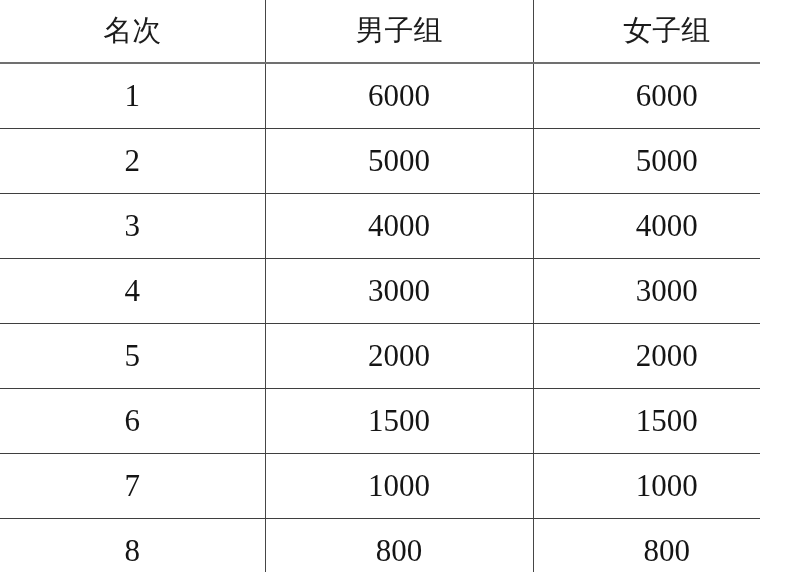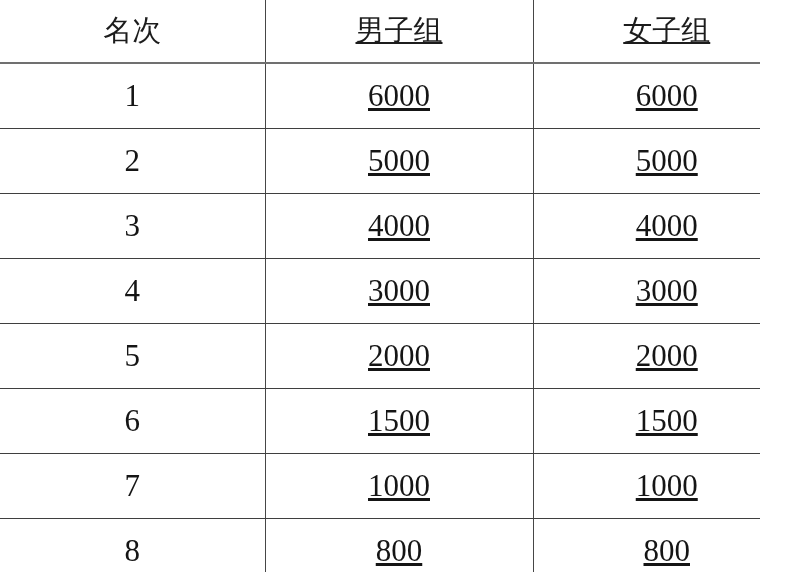--- a/index.html
+++ b/index.html
@@ -40,21 +40,20 @@
   tbody td {
     height: 64px;
     font-family: "Liberation Serif", serif;
     font-size: 31px;
     font-weight: 400;
     color: #151515;
     border-bottom: 1.5px solid #3f3f3f;
   }
   th + th, td + td {
     border-left: 1.5px solid #464646;
-    text-decoration: underline;
   }
   tbody tr:last-child td {
     border-bottom: 1px solid #bdbdbd;
   }
 </style>
 </head>
 <body>
 
 <div class="stage">
   <table class="prize-table">

